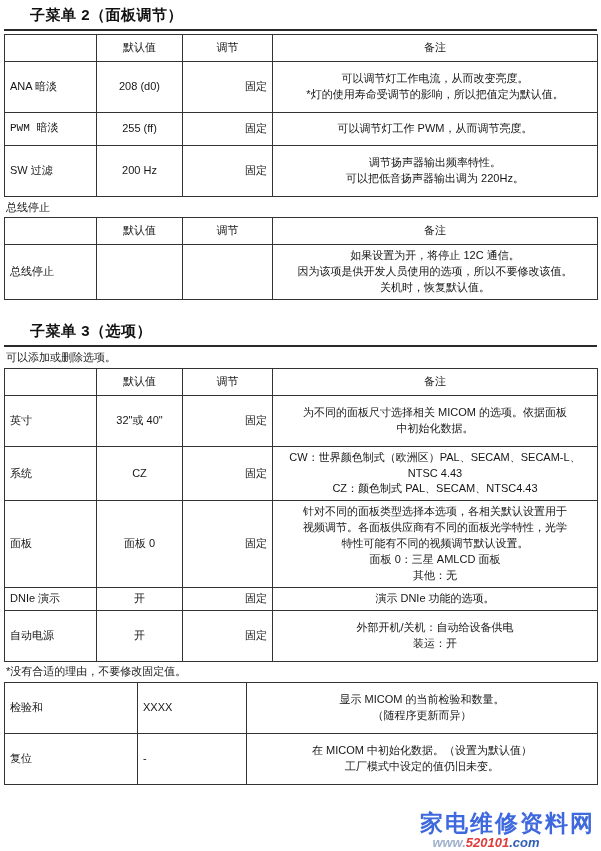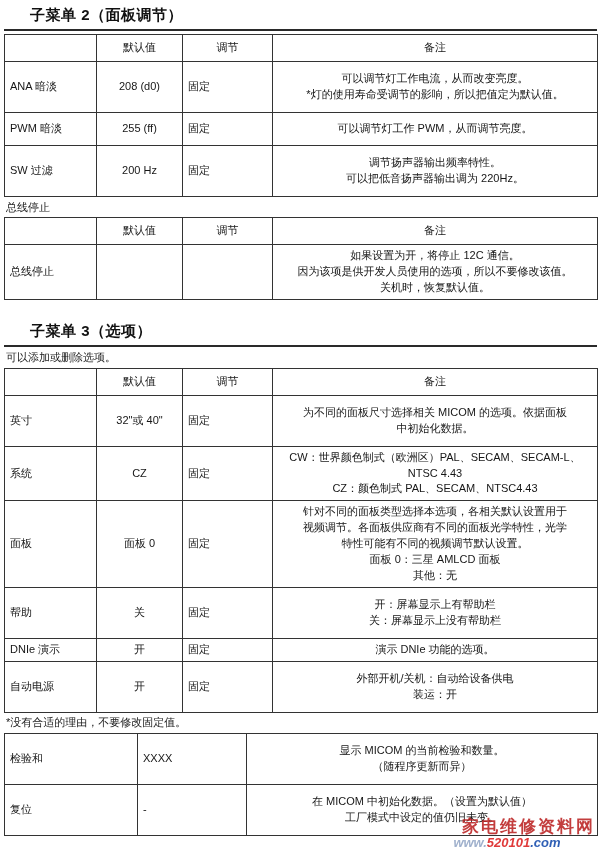--- a/index.html
+++ b/index.html
@@ -68,54 +68,54 @@
     line-height: 1.45;
     font-weight: normal;
     color: #161616;
   }
   table.grid th {
     text-align: center;
     height: 20px;
   }
   .c-name   { }
   .c-val    { text-align: center; }
-  .c-adj    { text-align: left; }
+  .c-adj    { text-align: right; }
   .c-remark { text-align: left; }
   .remark-line { display: block; white-space: nowrap; text-align: center; }
 
   
   col.w-name   { width: 92px; }
   col.w-val    { width: 86px; }
   col.w-adj    { width: 90px; }
   col.w-remark { width: 325px; }
 
   
   col.w3-name   { width: 133px; }
   col.w3-val    { width: 109px; }
   col.w3-remark { width: 351px; }
 
   .tall-1 { height: 44px; }
-  .tall-2 { height: 26px; }
+  .tall-2 { height: 26px; font-family: Liberation Mono, monospace; }
   .tall-3 { height: 36px; }
   .cell-left { text-align: left; padding-left: 8px; }
 
   
   .watermark {
     position: absolute;
     right: 6px;
     bottom: 2px;
     text-align: center;
     pointer-events: none;
     user-select: none;
     line-height: 1;
   }
   .wm-cn {
-    font-size: 17px;
+    font-size: 23px;
     font-weight: bold;
-    color: #b91c1c;
+    color: #1d4ed8;
     letter-spacing: 2px;
     opacity: 0.85;
     margin-left: 43px;
   }
   .wm-url {
     font-size: 13px;
     font-weight: bold;
     font-style: italic;
     letter-spacing: 0px;
     margin-top: 1px;
@@ -255,29 +255,20 @@
         <td class="c-adj">固定</td>
         <td class="c-remark">
           <span class="remark-line">针对不同的面板类型选择本选项，各相关默认设置用于</span>
           <span class="remark-line">视频调节。各面板供应商有不同的面板光学特性，光学</span>
           <span class="remark-line">特性可能有不同的视频调节默认设置。</span>
           <span class="remark-line">面板 0：三星 AMLCD 面板</span>
           <span class="remark-line">其他：无</span>
         </td>
       </tr>
       <tr>
-        <td class="c-name tall-1">帮助</td>
-        <td class="c-val">关</td>
-        <td class="c-adj">固定</td>
-        <td class="c-remark">
-          <span class="remark-line">开：屏幕显示上有帮助栏</span>
-          <span class="remark-line">关：屏幕显示上没有帮助栏</span>
-        </td>
-      </tr>
-      <tr>
         <td class="c-name">DNIe 演示</td>
         <td class="c-val">开</td>
         <td class="c-adj">固定</td>
         <td class="c-remark">
           <span class="remark-line">演示 DNIe 功能的选项。</span>
         </td>
       </tr>
       <tr>
         <td class="c-name tall-1">自动电源</td>
         <td class="c-val">开</td>

